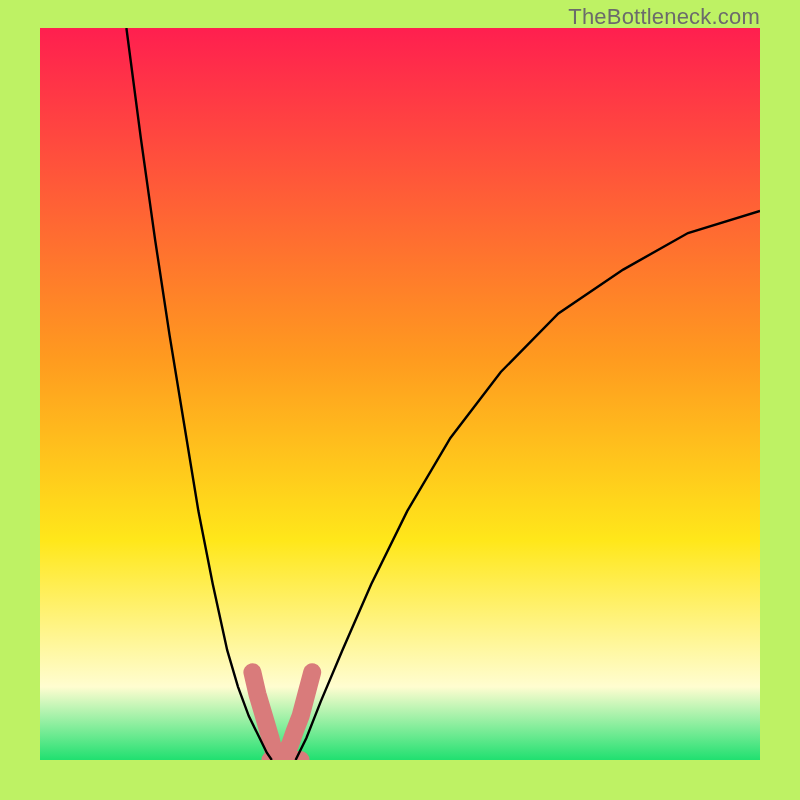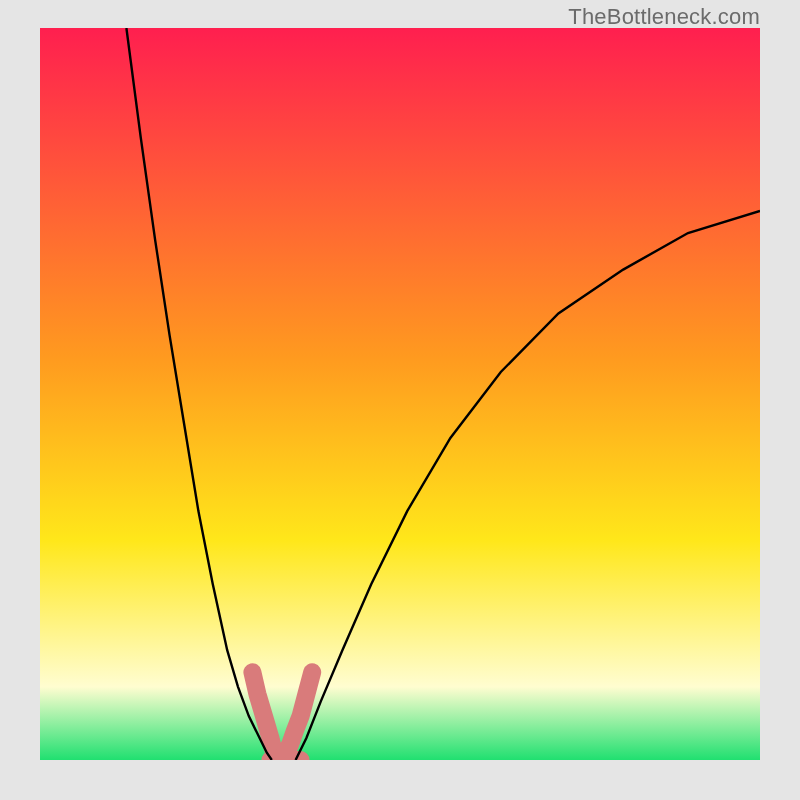--- a/index.html
+++ b/index.html
@@ -7,21 +7,21 @@
     padding: 0;
     width: 800px;
     height: 800px;
     background: #000;
     font-family: Arial, Helvetica, sans-serif;
   }
   .frame {
     position: absolute;
     left: 0; top: 0;
     width: 800px; height: 800px;
-    background: #e5e5e5;
+    background: #bef264;
   }
   .plot {
     position: absolute;
     left: 40px;
     top: 28px;
     width: 720px;
     height: 732px;
     overflow: hidden;
   }
   .attribution {

